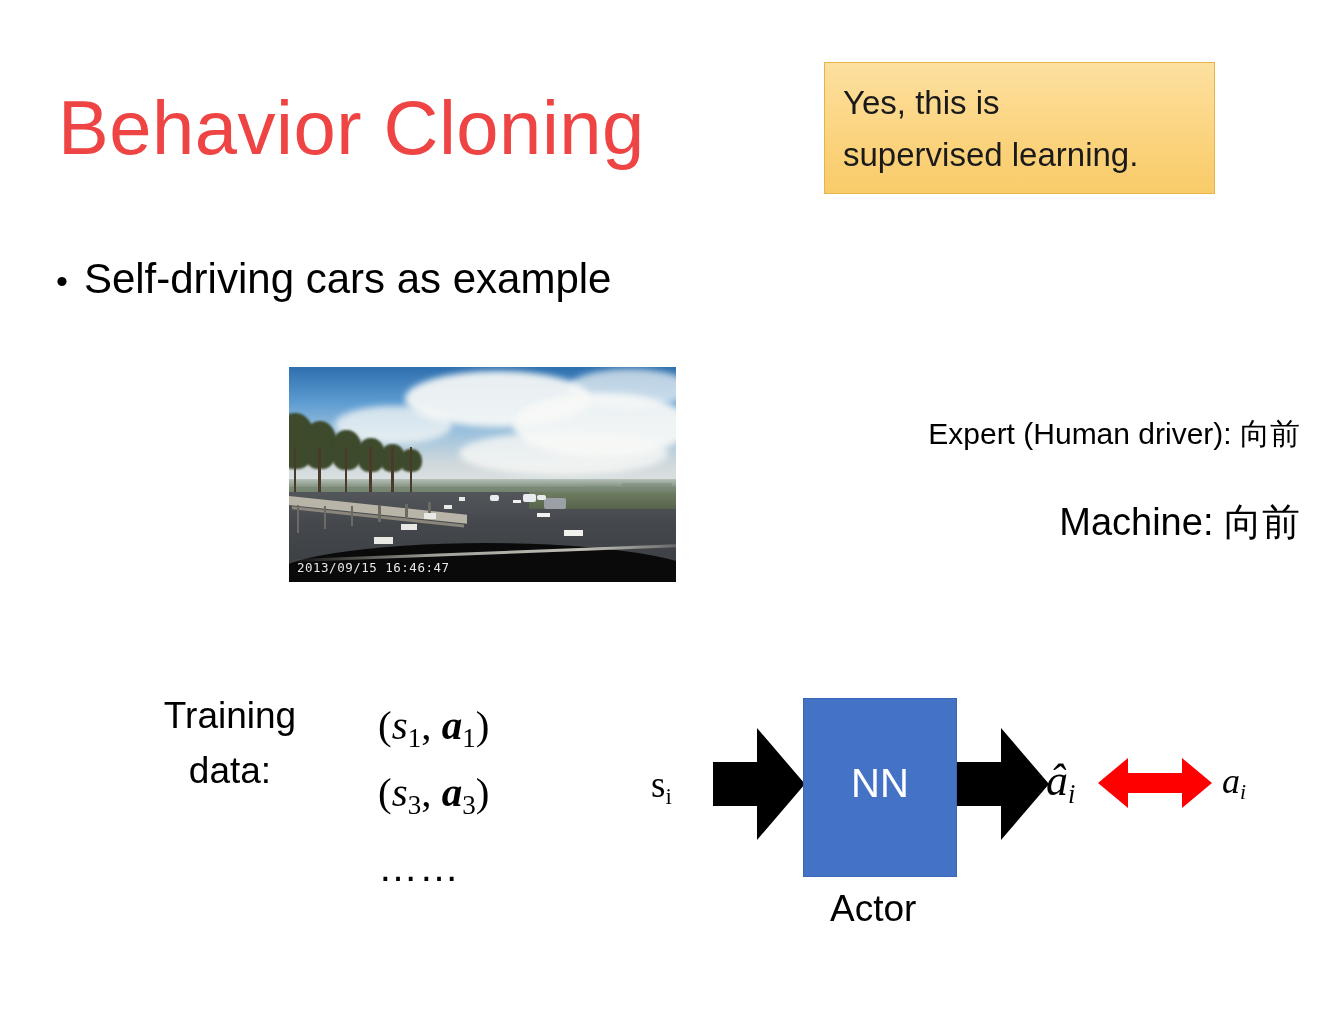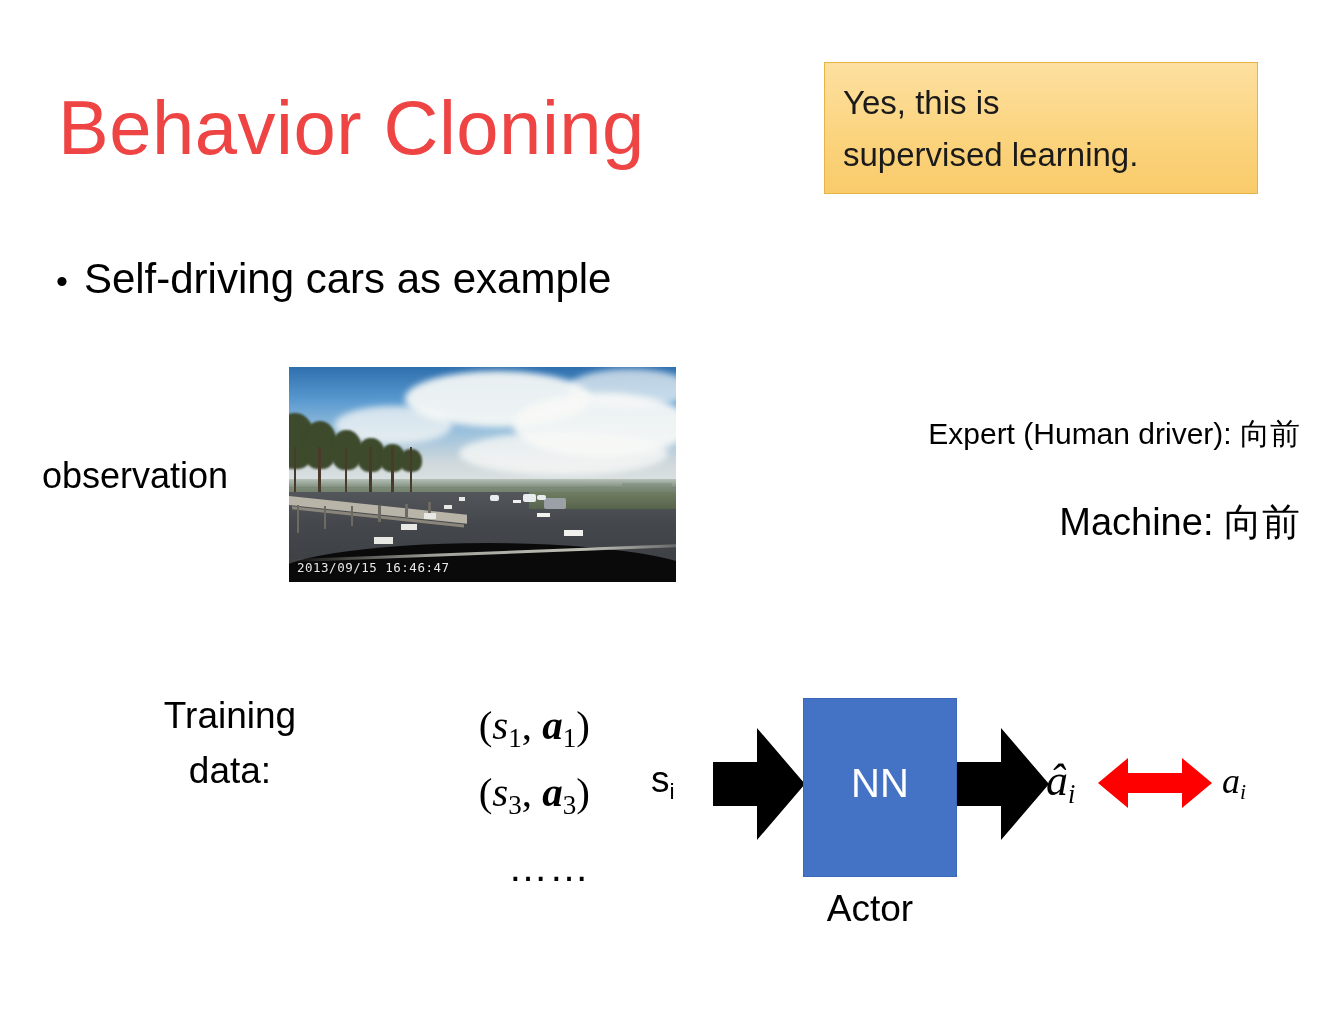--- a/index.html
+++ b/index.html
@@ -30,21 +30,21 @@
     letter-spacing: 0.5px;
     white-space: nowrap;
     color: #ef4444;
   }
 
   
   #callout {
     position: absolute;
     left: 824px;
     top: 62px;
-    width: 434px;
+    width: 391px;
     height: 132px;
     box-sizing: border-box;
     background: linear-gradient(180deg, #FDE0A0 0%, #FBD47F 55%, #F9CB6A 100%);
     border: 1.5px solid #E7B44A;
     padding: 14px 0 0 18px;
   }
   #callout .line {
     font-size: 33px;
     line-height: 52px;
     white-space: nowrap;
@@ -212,24 +212,24 @@
     position: absolute;
     left: 130px;
     top: 688px;
     width: 200px;
     text-align: center;
     font-size: 37px;
     line-height: 55px;
   }
   #pairs {
     position: absolute;
-    left: 390px;
+    left: 378px;
     top: 698px;
     width: 200px;
-    text-align: right;
+    text-align: left;
     font-family: "Liberation Serif", "DejaVu Serif", serif;
   }
   #pairs .pair {
     font-size: 41px;
     line-height: 54px;
     white-space: nowrap;
   }
   #pairs .paren { font-style: normal; }
   .var-s { font-style: italic; }
   .var-a { font-style: italic; font-weight: 700; }
@@ -246,22 +246,23 @@
     margin-top: 8px;
     font-family: "Liberation Sans", sans-serif;
   }
 
   
   #s-label {
     position: absolute;
     left: 651px;
     top: 760px;
     font-size: 37px;
-    line-height: 40px;
-    white-space: nowrap;
+    line-height: 50px;
+    white-space: nowrap;
+    font-family: Liberation Serif, serif;
   }
   #s-label .sub { font-size: 0.62em; vertical-align: -0.30em; }
 
   .blockarrow {
     position: absolute;
     display: block;
   }
 
   #nn-box {
     position: absolute;
@@ -277,24 +278,24 @@
     position: absolute;
     left: 0; right: 0;
     top: 62px;
     text-align: center;
     color: #ffffff;
     font-size: 40px;
     line-height: 44px;
   }
   #actor-label {
     position: absolute;
-    left: 793px;
+    left: 830px;
     top: 888px;
     width: 154px;
-    text-align: center;
+    text-align: left;
     font-size: 37px;
     line-height: 42px;
   }
 
   #ahat-label {
     position: absolute;
     left: 1046px;
     top: 757px;
     font-size: 44px;
     line-height: 48px;
@@ -326,21 +327,20 @@
   <div id="callout">
     <div class="line">Yes, this is</div>
     <div class="line">supervised learning.</div>
   </div>
 
   <div id="bullet-row">
     <span id="bullet-dot">•</span>
     <span id="bullet-text">Self-driving cars as example</span>
   </div>
 
-  <div id="observation">observation</div>
 
   <div id="photo">
     <div class="sky"></div>
     <div class="cloud c1"></div>
     <div class="cloud c2"></div>
     <div class="cloud c3"></div>
     <div class="cloud c4"></div>
     <div class="cloud c5"></div>
 
     <div class="bldg" style="left:86%;top:54%;width:13%;height:5%;"></div>

